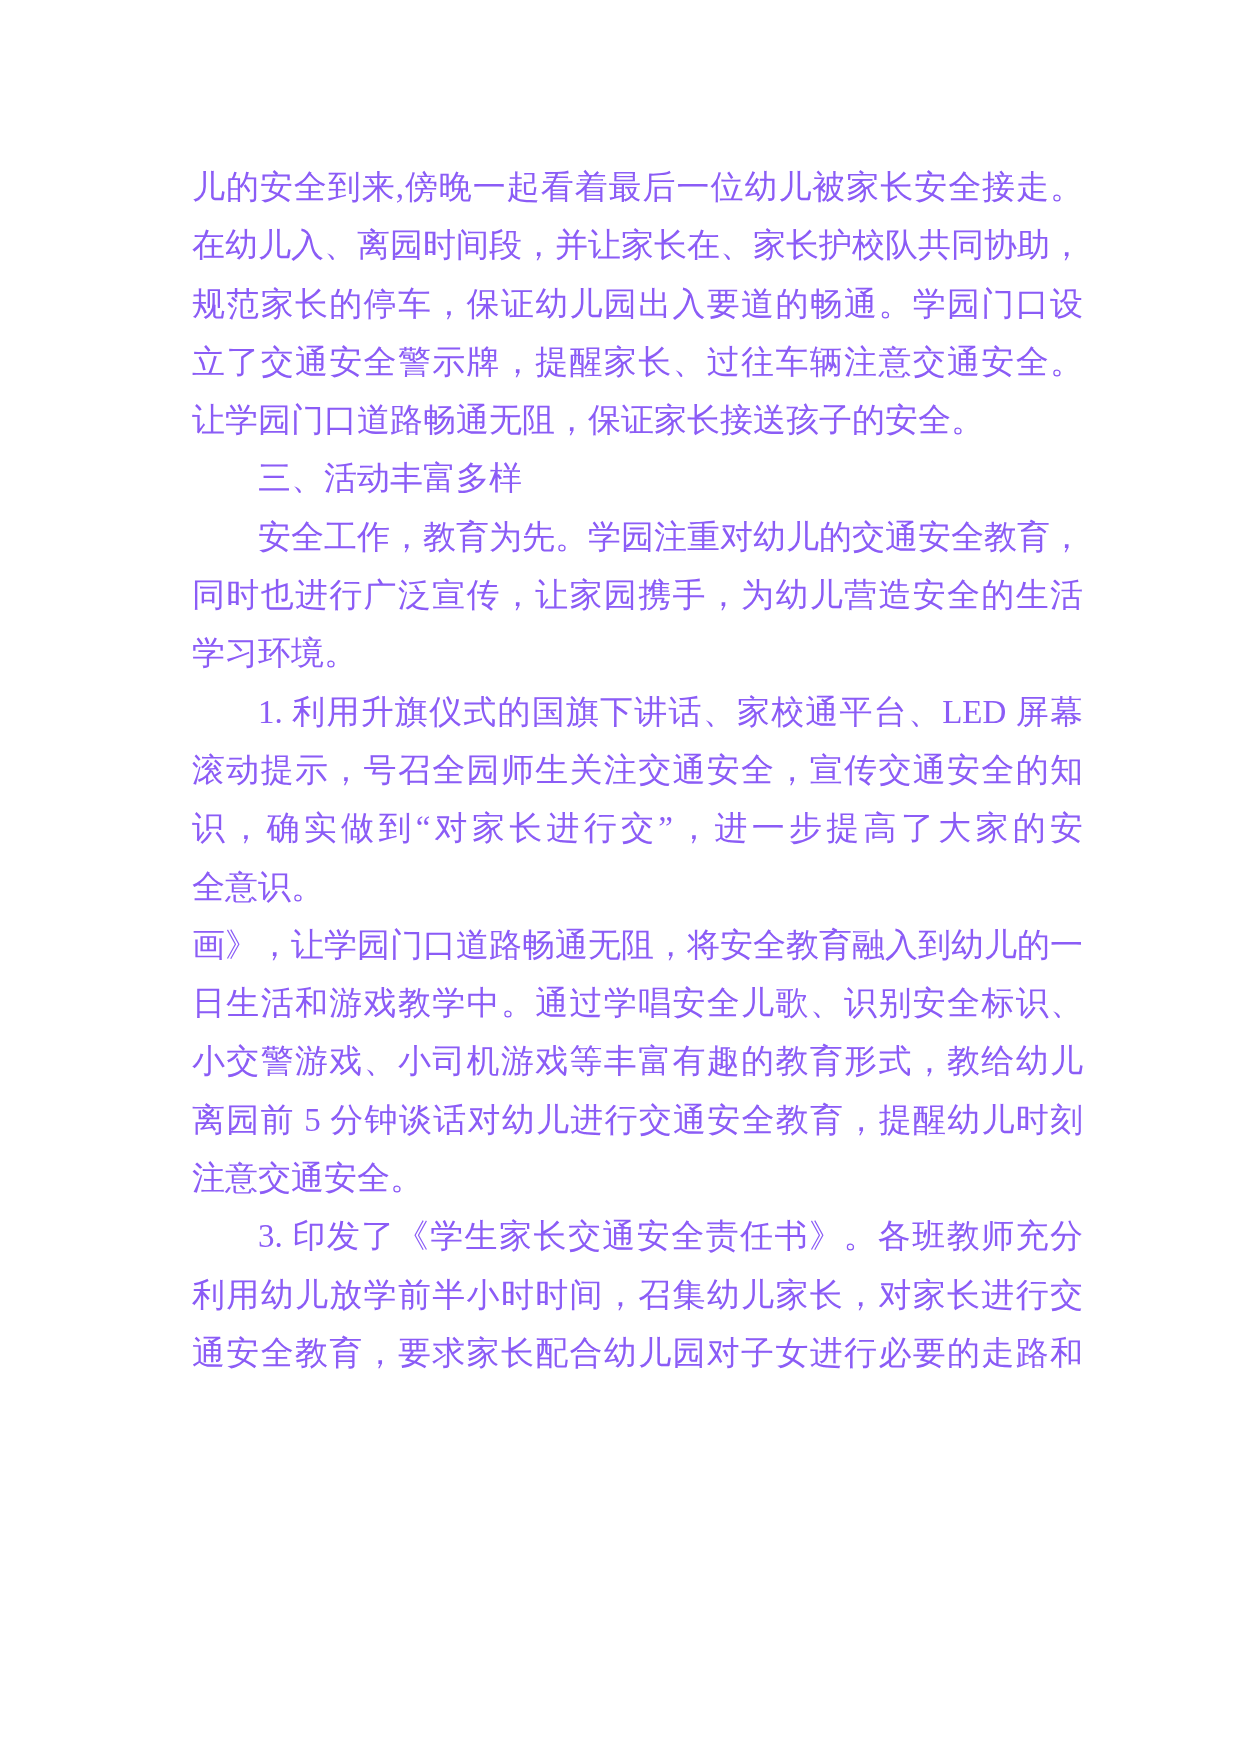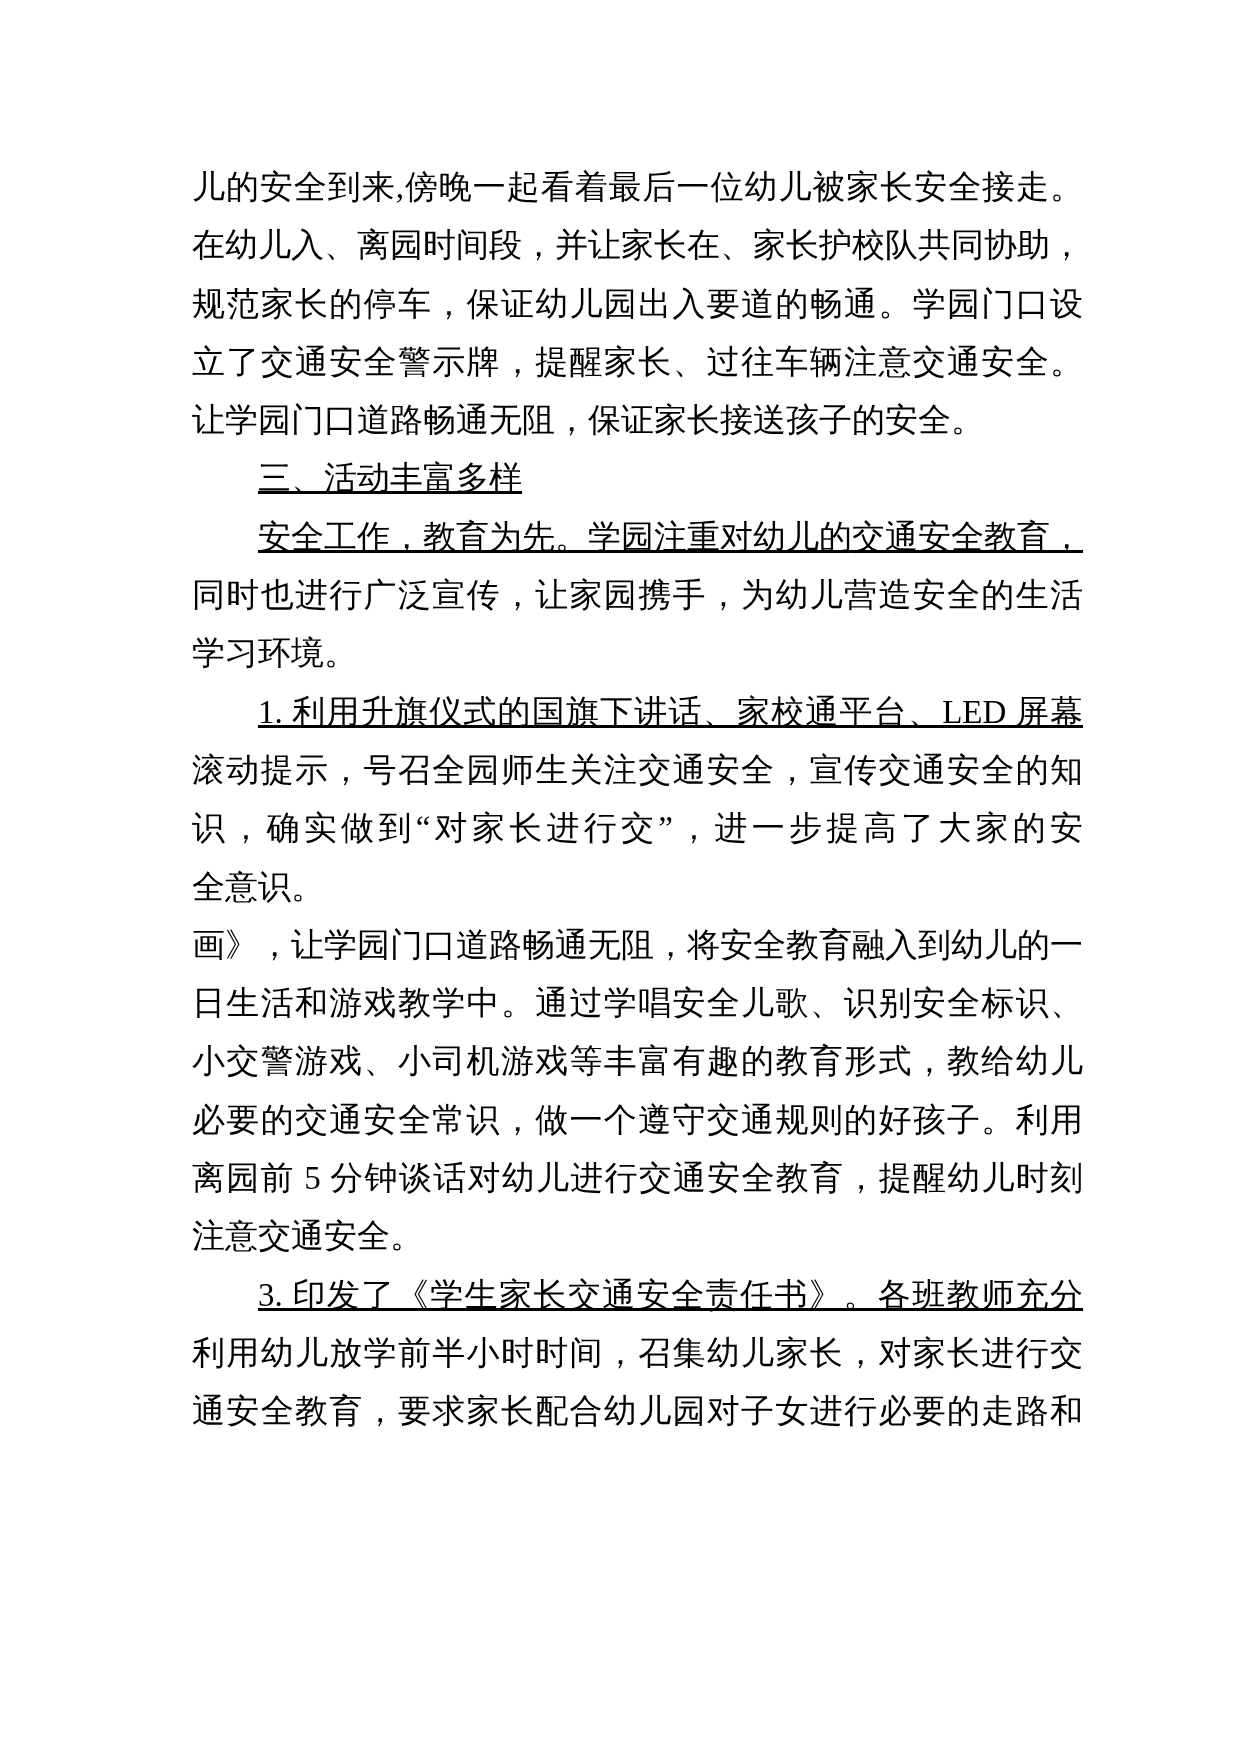--- a/index.html
+++ b/index.html
@@ -15,36 +15,35 @@
     overflow: hidden;
   }
   .content {
     position: absolute;
     left: 192px;
     top: 158px;
     width: 891px;
     font-family: "Liberation Serif", "DejaVu Serif", serif;
     font-size: 33px;
     line-height: 58.3px;
-    color: #000000;
+    color: #8b5cf6;
     font-weight: 400;
   }
   .line {
     height: 58.3px;
     white-space: nowrap;
   }
   .line.just {
     white-space: normal;
     text-align: justify;
     text-align-last: justify;
     overflow: hidden;
   }
   .line.indent {
     text-indent: 2em;
-    text-decoration: underline;
   }
 </style>
 </head>
 <body>
 
 <div class="page">
   <div class="content" id="content">
       <div class="line just">儿的安全到来,傍晚一起看着最后一位幼儿被家长安全接走。</div>
       <div class="line just">在幼儿入、离园时间段，并让家长在、家长护校队共同协助，</div>
       <div class="line just">规范家长的停车，保证幼儿园出入要道的畅通。学园门口设</div>
@@ -54,20 +53,19 @@
       <div class="line indent just">安全工作，教育为先。学园注重对幼儿的交通安全教育，</div>
       <div class="line just">同时也进行广泛宣传，让家园携手，为幼儿营造安全的生活</div>
       <div class="line">学习环境。</div>
       <div class="line indent just">1. 利用升旗仪式的国旗下讲话、家校通平台、LED 屏幕</div>
       <div class="line just">滚动提示，号召全园师生关注交通安全，宣传交通安全的知</div>
       <div class="line just">识，确实做到“对家长进行交”，进一步提高了大家的安</div>
       <div class="line">全意识。</div>
       <div class="line just">画》，让学园门口道路畅通无阻，将安全教育融入到幼儿的一</div>
       <div class="line just">日生活和游戏教学中。通过学唱安全儿歌、识别安全标识、</div>
       <div class="line just">小交警游戏、小司机游戏等丰富有趣的教育形式，教给幼儿</div>
-      <div class="line just">必要的交通安全常识，做一个遵守交通规则的好孩子。利用</div>
       <div class="line just">离园前 5 分钟谈话对幼儿进行交通安全教育，提醒幼儿时刻</div>
       <div class="line">注意交通安全。</div>
       <div class="line indent just">3. 印发了《学生家长交通安全责任书》。各班教师充分</div>
       <div class="line just">利用幼儿放学前半小时时间，召集幼儿家长，对家长进行交</div>
       <div class="line just">通安全教育，要求家长配合幼儿园对子女进行必要的走路和</div>
     </div>
 </div>
 
 </body></html>

